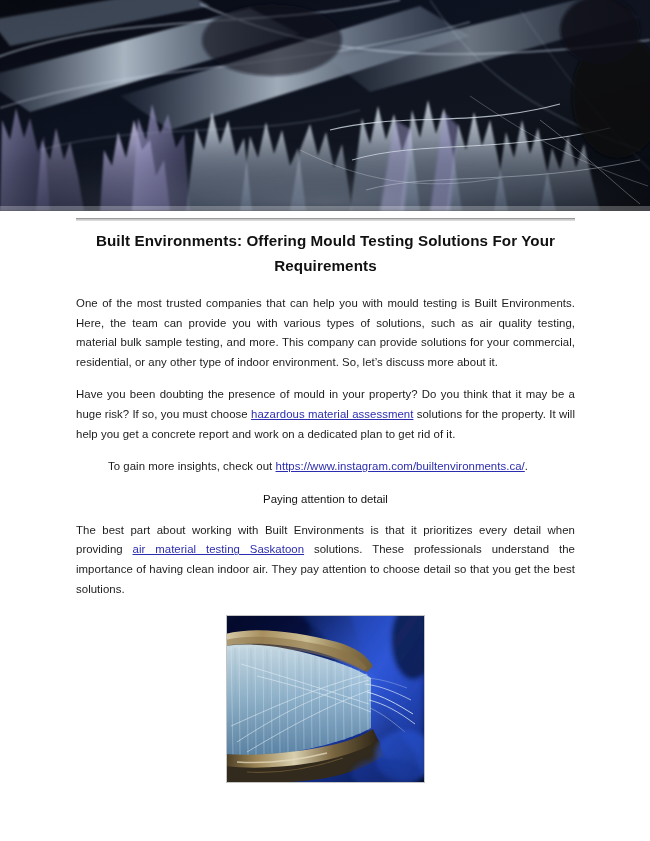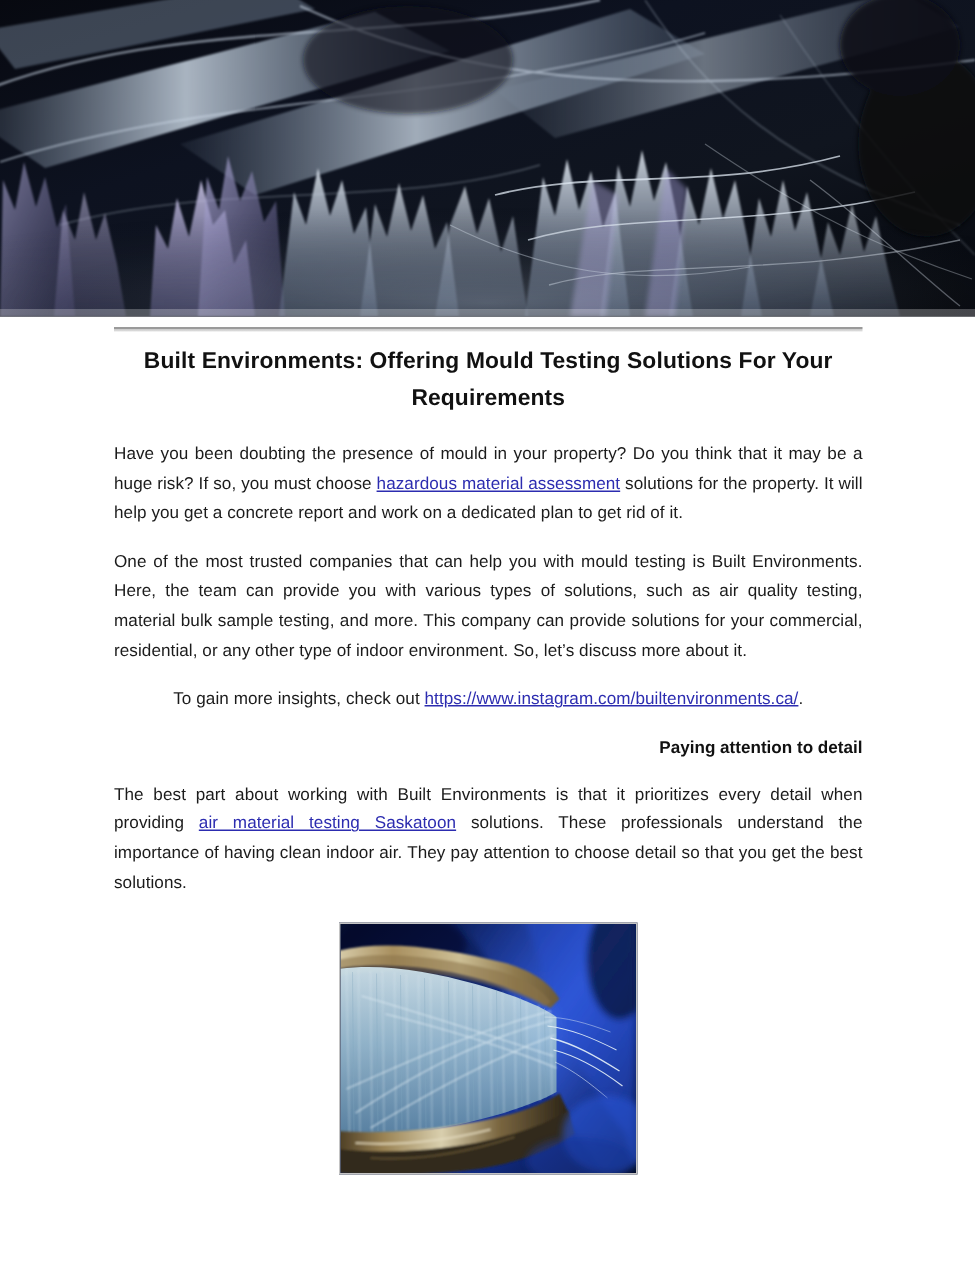--- a/index.html
+++ b/index.html
@@ -72,30 +72,31 @@
     font-size: 11.4px;
     line-height: 19.6px;
     text-align: justify;
     text-justify: inter-word;
     margin: 0 0 13px 0;
     color: #1b1b1b;
     letter-spacing: 0.05px;
   }
 
   p.body-text.no-justify {
-    text-align: center;
+    text-align: left;
+    margin-left: 32px;
   }
 
   h2.sub-heading {
     font-size: 11.4px;
     line-height: 19px;
-    font-weight: bold;
+    font-weight: normal;
     margin: 0 0 12px 0;
     color: #111111;
-    text-align: right;
+    text-align: center;
   }
 
   a.inline-link {
     color: #2c2cb0;
     text-decoration: underline;
   }
 
   
   .figure-wrap {
     margin-top: 16px;
@@ -223,23 +224,23 @@
       <rect x="0" y="206" width="650" height="5" fill="#ffffff" opacity="0.25"></rect>
     </svg>
   </div>
 
   <div class="divider"></div>
 
   <div class="content">
 
     <h1 class="doc-title">Built Environments: Offering Mould Testing Solutions For Your Requirements</h1>
 
+    <p class="body-text">One of the most trusted companies that can help you with mould testing is Built Environments. Here, the team can provide you with various types of solutions, such as air quality testing, material bulk sample testing, and more. This company can provide solutions for your commercial, residential, or any other type of indoor environment. So, let’s discuss more about it.</p>
+
     <p class="body-text"><span>Have you been doubting the presence of mould in your property? Do you think that it may be a huge risk? If so, you must choose </span><a class="inline-link" href="#">hazardous material assessment</a><span> solutions for the property.  It will help you get a concrete report and work on a dedicated plan to get rid of it.</span></p>
-
-    <p class="body-text">One of the most trusted companies that can help you with mould testing is Built Environments. Here, the team can provide you with various types of solutions, such as air quality testing, material bulk sample testing, and more. This company can provide solutions for your commercial, residential, or any other type of indoor environment. So, let’s discuss more about it.</p>
 
     <p class="body-text no-justify"><span>To gain more insights, check out </span><a class="inline-link" href="#">https://www.instagram.com/builtenvironments.ca/</a><span>.</span></p>
 
     <h2 class="sub-heading">Paying attention to detail</h2>
 
     <p class="body-text"><span>The best part about working with Built Environments is that it prioritizes every detail when providing </span><a class="inline-link" href="#">air material testing Saskatoon</a><span> solutions. These professionals understand the importance of having clean indoor air. They pay attention to choose detail so that you get the best solutions.</span></p>
 
     <div class="figure-wrap">
       <div class="figure">
         <svg viewBox="0 0 197 166" preserveAspectRatio="none" role="img">

